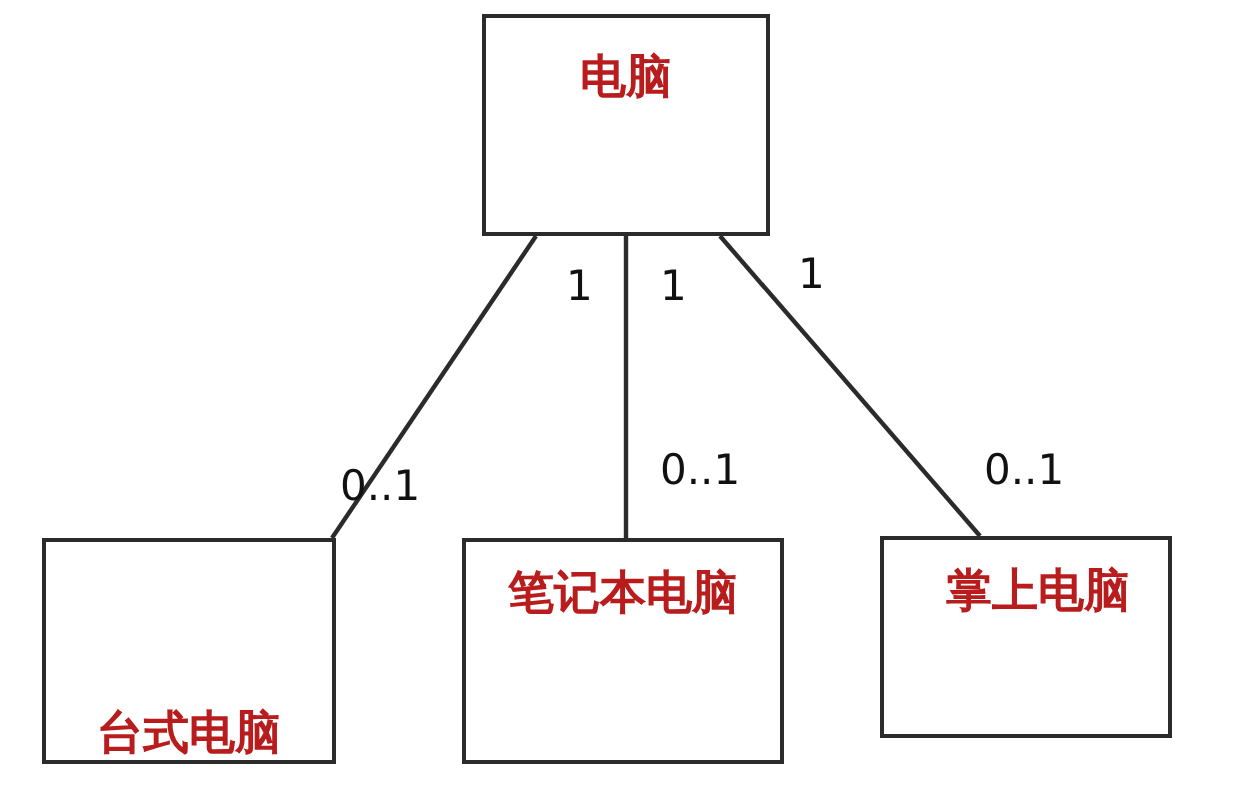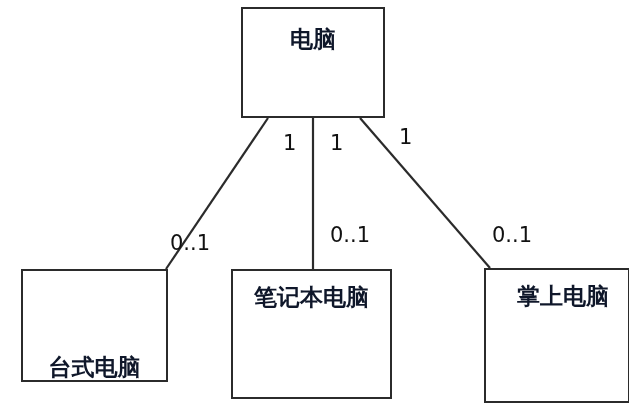--- a/index.html
+++ b/index.html
@@ -28,21 +28,21 @@
     background: #ffffff;
     border: 2px solid #2b2b2b;
     display: flex;
     justify-content: center;
     align-items: flex-start;
   }
   .node-label {
     margin-top: 14px;
     font-size: 23px;
     font-weight: bold;
-    color: #0f172a;
+    color: #b91c1c;
     letter-spacing: 0px;
     white-space: nowrap;
     line-height: 1.1;
   }
   .node-root .node-label {
     margin-top: 18px;
   }
   .mult-label {
     position: absolute;
     font-size: 21px;
@@ -63,25 +63,25 @@
   </svg>
 
   <div class="node-box node-root" style="left:241px; top:7px; width:144px; height:111px;">
     <span class="node-label">电脑</span>
   </div>
 
   <div class="node-box" style="left:21px; top:269px; width:147px; height:113px;align-items:flex-end;">
     <span class="node-label">台式电脑</span>
   </div>
 
-  <div class="node-box" style="left:231px; top:269px; width:161px; height:130px;">
+  <div class="node-box" style="left:231px; top:269px; width:161px; height:113px;">
     <span class="node-label">笔记本电脑</span>
   </div>
 
-  <div class="node-box" style="left:484px; top:268px; width:146px; height:135px;padding-left:12px;">
+  <div class="node-box" style="left:440px; top:268px; width:146px; height:101px;padding-left:12px;">
     <span class="node-label">掌上电脑</span>
   </div>
 
   <span class="mult-label" style="left:283px; top:133px;">1</span>
 
   <span class="mult-label" style="left:330px; top:133px;">1</span>
 
   <span class="mult-label" style="left:399px; top:127px;">1</span>
 
   <span class="mult-label" style="left:170px; top:233px;">0..1</span>

